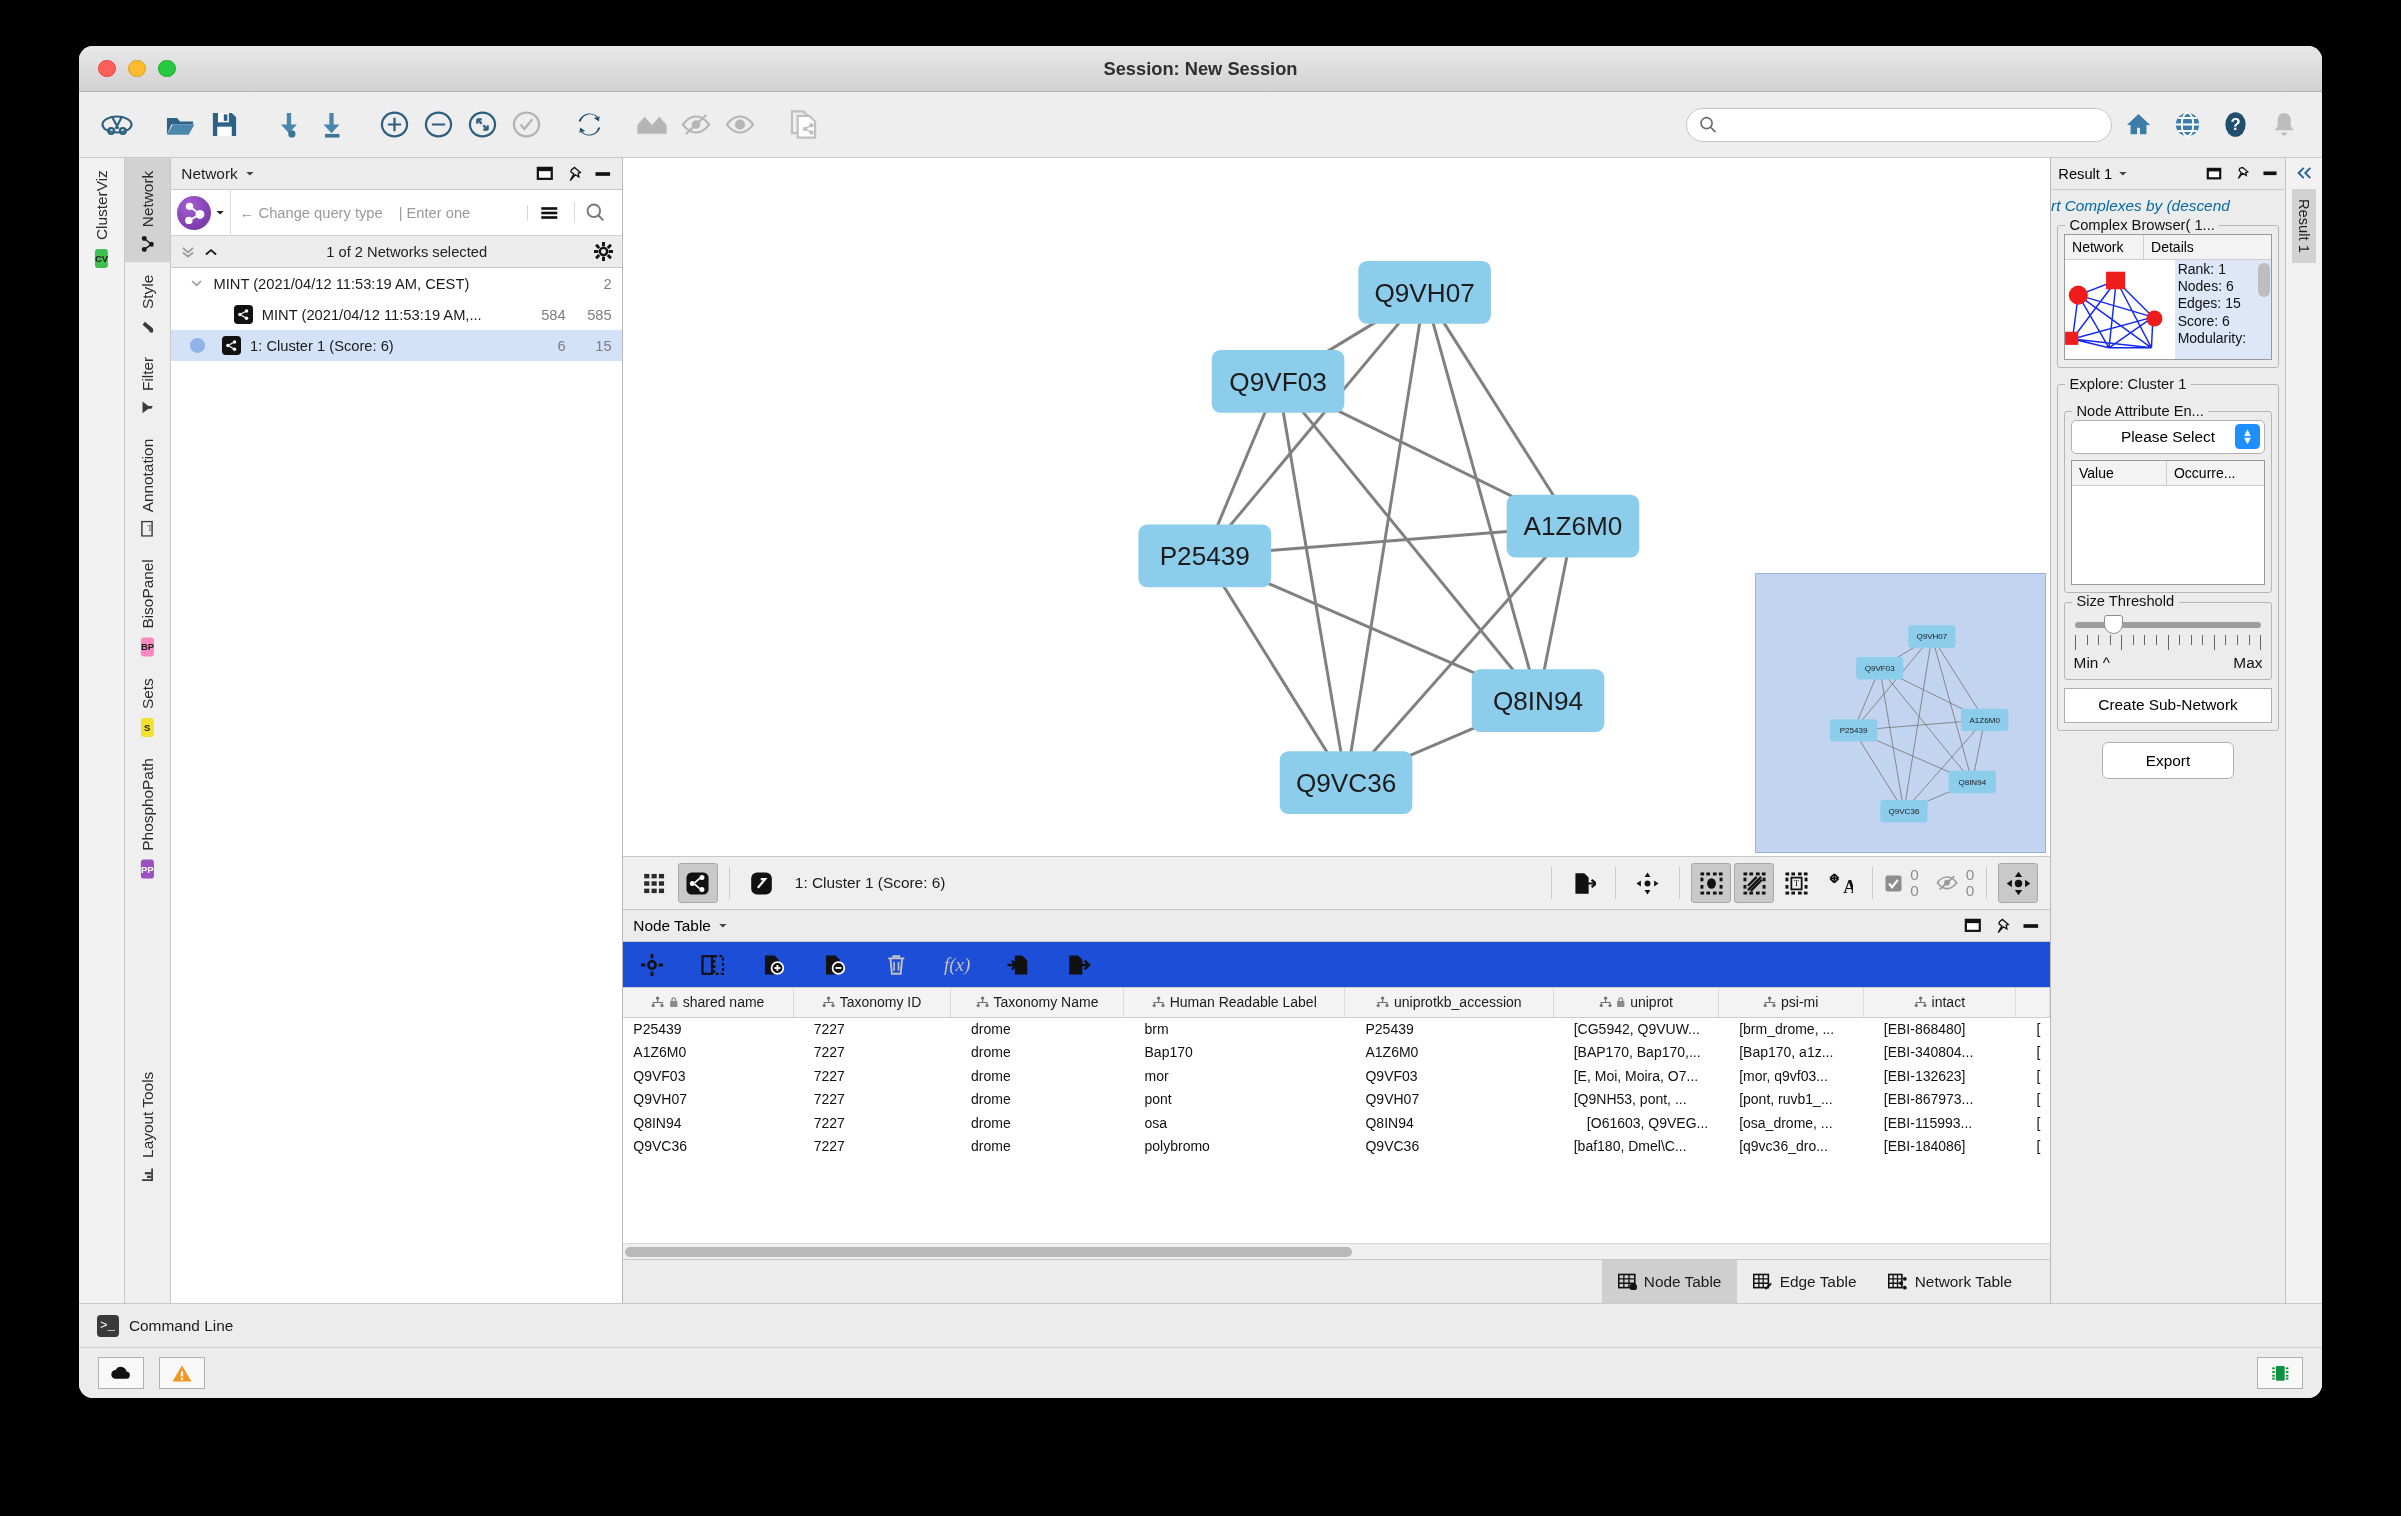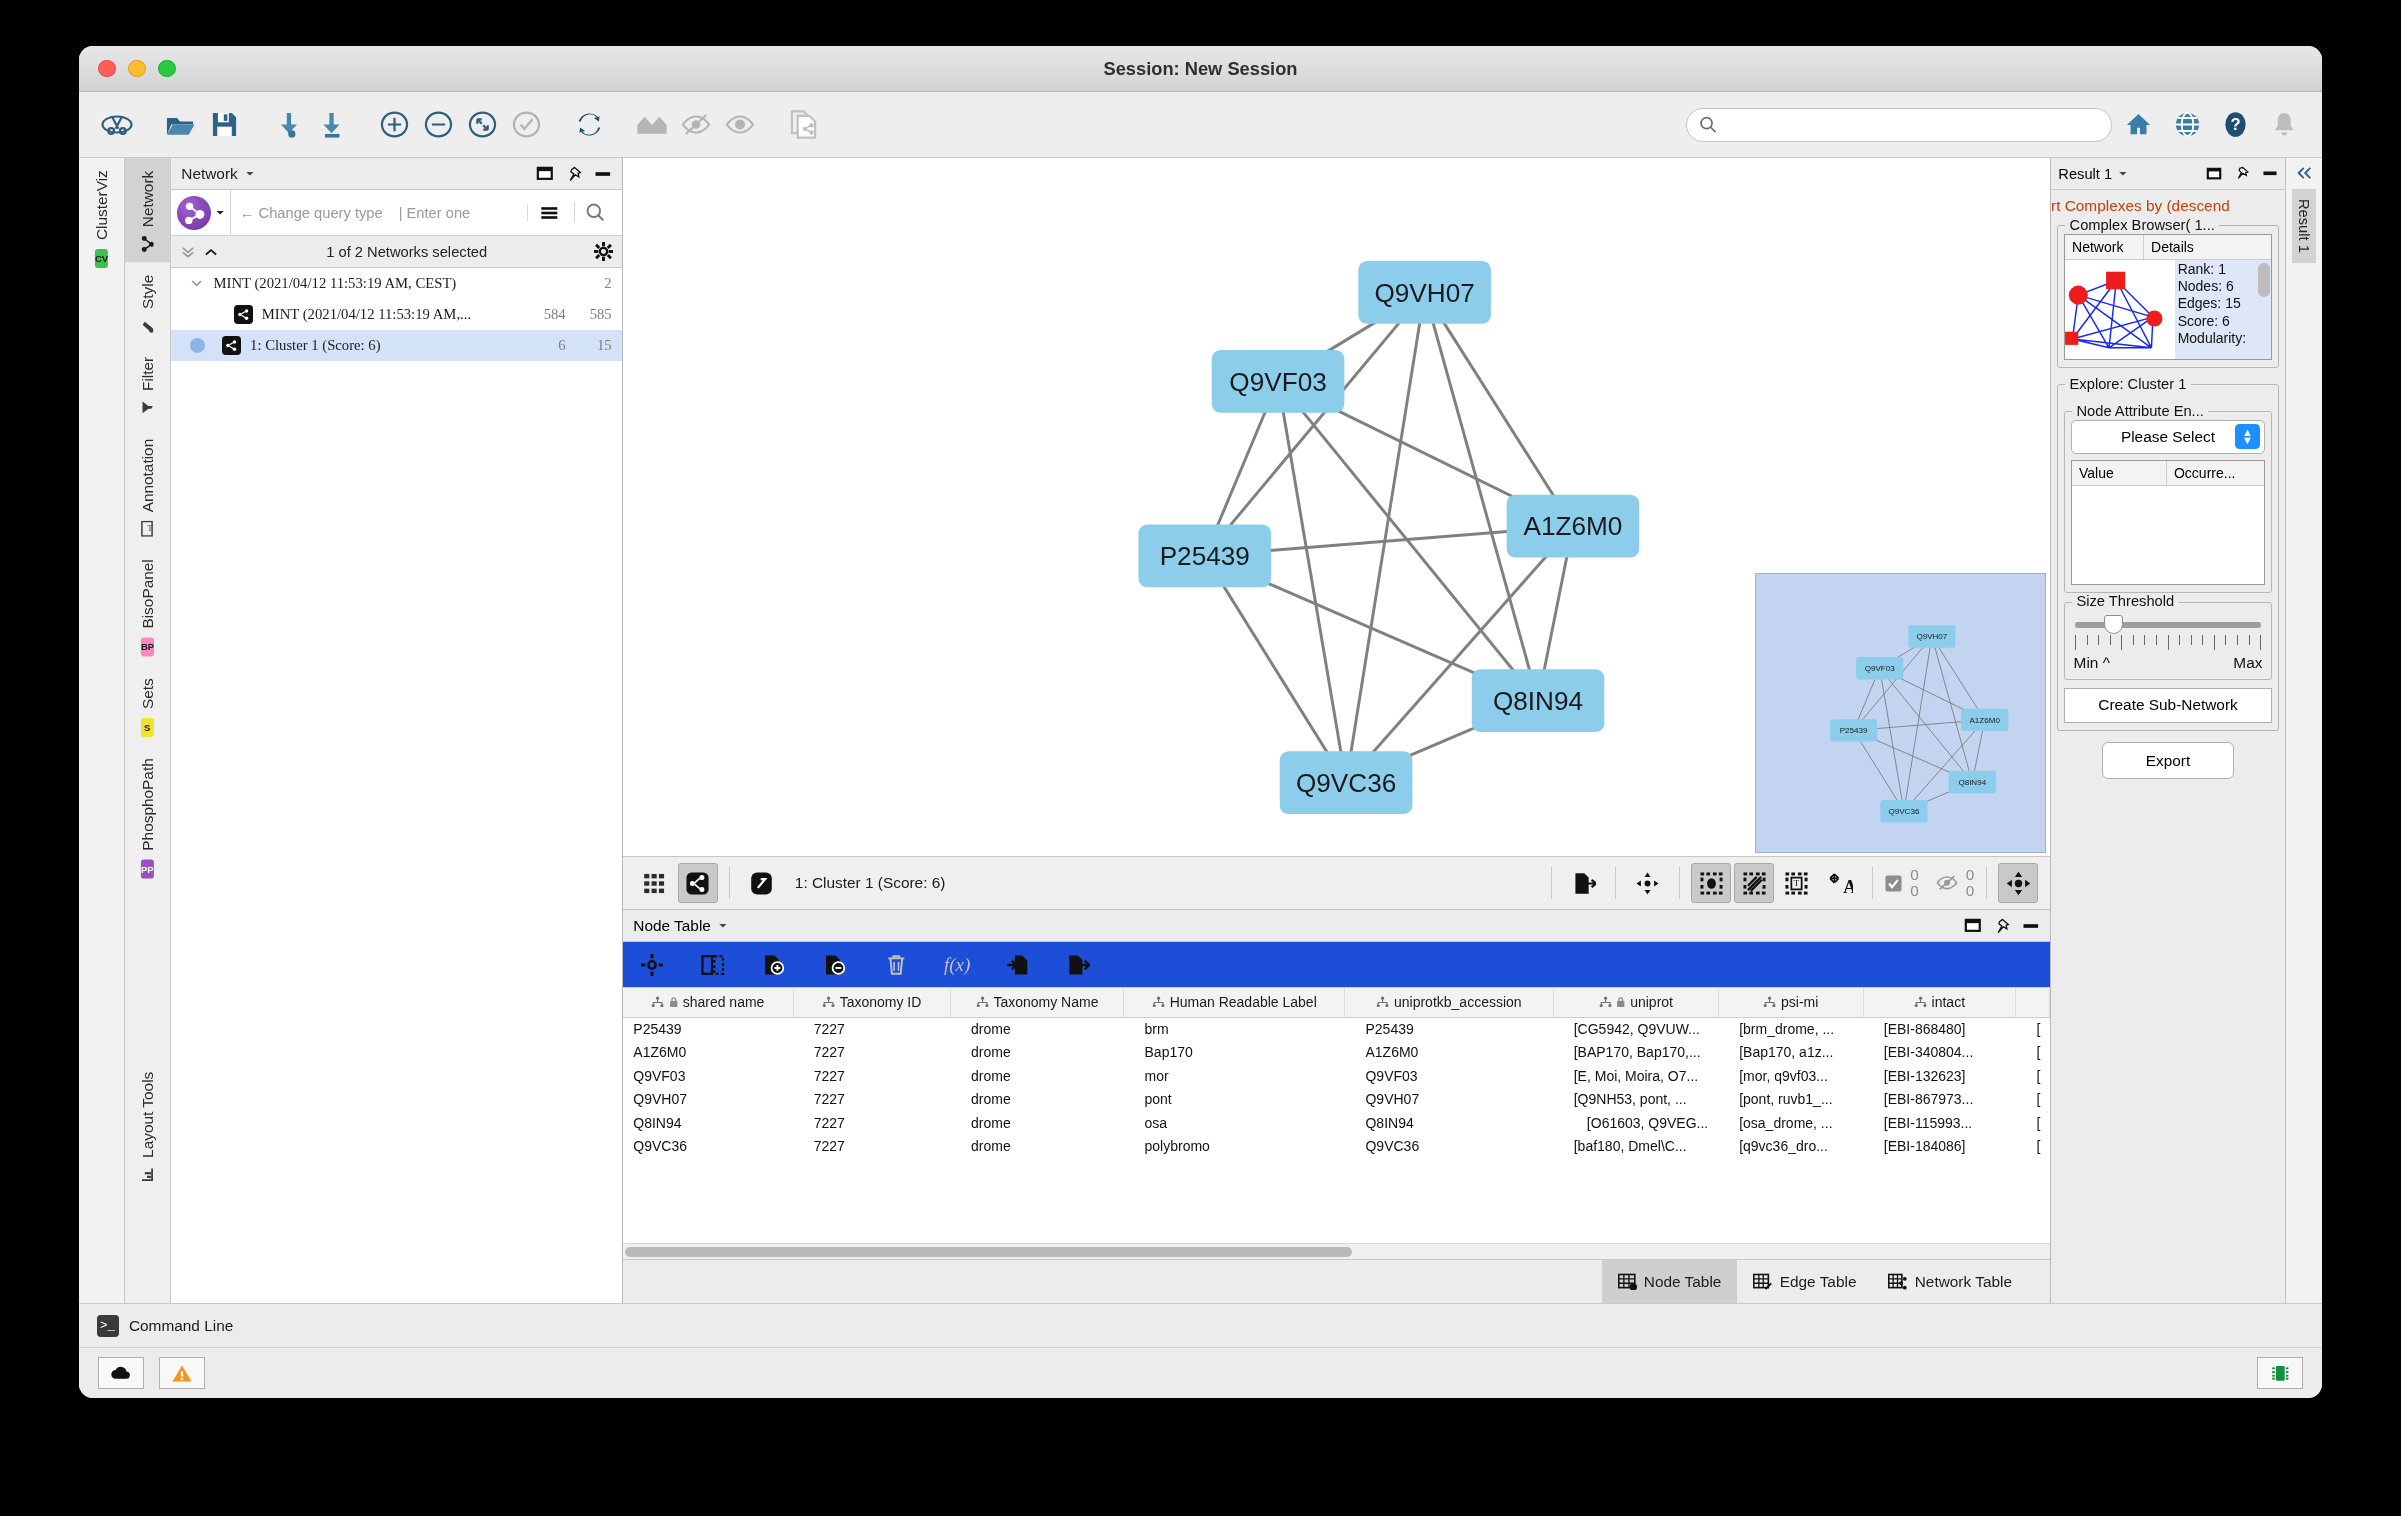--- a/index.html
+++ b/index.html
@@ -93,21 +93,21 @@
     height:100%; padding-left:8.8px; overflow:hidden;
   }
   .qph{ font-size:14.7px; color:#9a9a9a; white-space:nowrap; }
   .selbar{
     height:32px;background:#ececec;border-bottom:0.7px solid #c9c9c9;
     display:flex;align-items:center;padding:0 8.8px;gap:7.3px;font-size:14.7px;color:#222;
   }
   .tree{ flex:1; overflow:hidden; background:#fff; }
   .trow{
     height:31px;display:flex;align-items:center;font-size:14.7px;color:#1b1b1b;
-    padding-right:10.3px; cursor:pointer;font-family:Liberation Serif, serif;
+    padding-right:10.3px; cursor:pointer;
   }
   .trow.sel{ background:#d4e2f7; }
   .trow .nm{ flex:1; overflow:hidden; white-space:nowrap; text-overflow:ellipsis; }
   .cnt{ color:#7d7d7d; width:46px; text-align:right; font-size:14.7px; }
   .netico{
     width:19px;height:19px;background:#111;border-radius:3.7px;
     display:flex;align-items:center;justify-content:center;flex:0 0 19px;
   }
   
   .center{ flex:1; display:flex; flex-direction:column; min-width:0; }
@@ -154,21 +154,21 @@
   }
   .ttab{height:44px;display:flex;align-items:center;gap:7.3px;padding:0 16px;font-size:15.4px;color:#1b1b1b;cursor:pointer;}
   .ttab.active{background:#cfcfcf;}
   
   .rightpanel{
     width:235px;flex:0 0 235px;background:#ececec;border-left:0.7px solid #b9b9b9;
     display:flex;flex-direction:column;
   }
   .rp-hdr{height:32px;background:#ececec;border-bottom:0.7px solid #c9c9c9;
     display:flex;align-items:center;padding:0 7.3px;gap:4.4px;font-size:14.7px;}
-  .sortline{font-size:15.4px;color:#c2410c;padding:7.3px 0 2.9px 0;white-space:nowrap;overflow:hidden;}
+  .sortline{font-size:15.4px;color:#0369a1;padding:7.3px 0 2.9px 0;white-space:nowrap;overflow:hidden;font-style:italic;}
   .grp{
     border:0.7px solid #b6b6b6;border-radius:2.9px;margin:7.3px 5.9px 0 5.9px;padding:7.3px 5.9px 7.3px 5.9px;position:relative;
   }
   .grp>.lg{
     position:absolute;top:-9.5px;left:7.3px;background:#ececec;padding:0 4.4px;font-size:14.7px;color:#111;
     white-space:nowrap; max-width:213px; overflow:hidden;
   }
   .cbtable{border:0.7px solid #9a9a9a;background:#fff;height:126px;display:flex;flex-direction:column;}
   .cbhead{display:flex;height:25px;background:#f3f3f3;border-bottom:0.7px solid #cdcdcd;font-size:14px;}
   .cbhead div{display:flex;align-items:center;padding:0 7.3px;}

